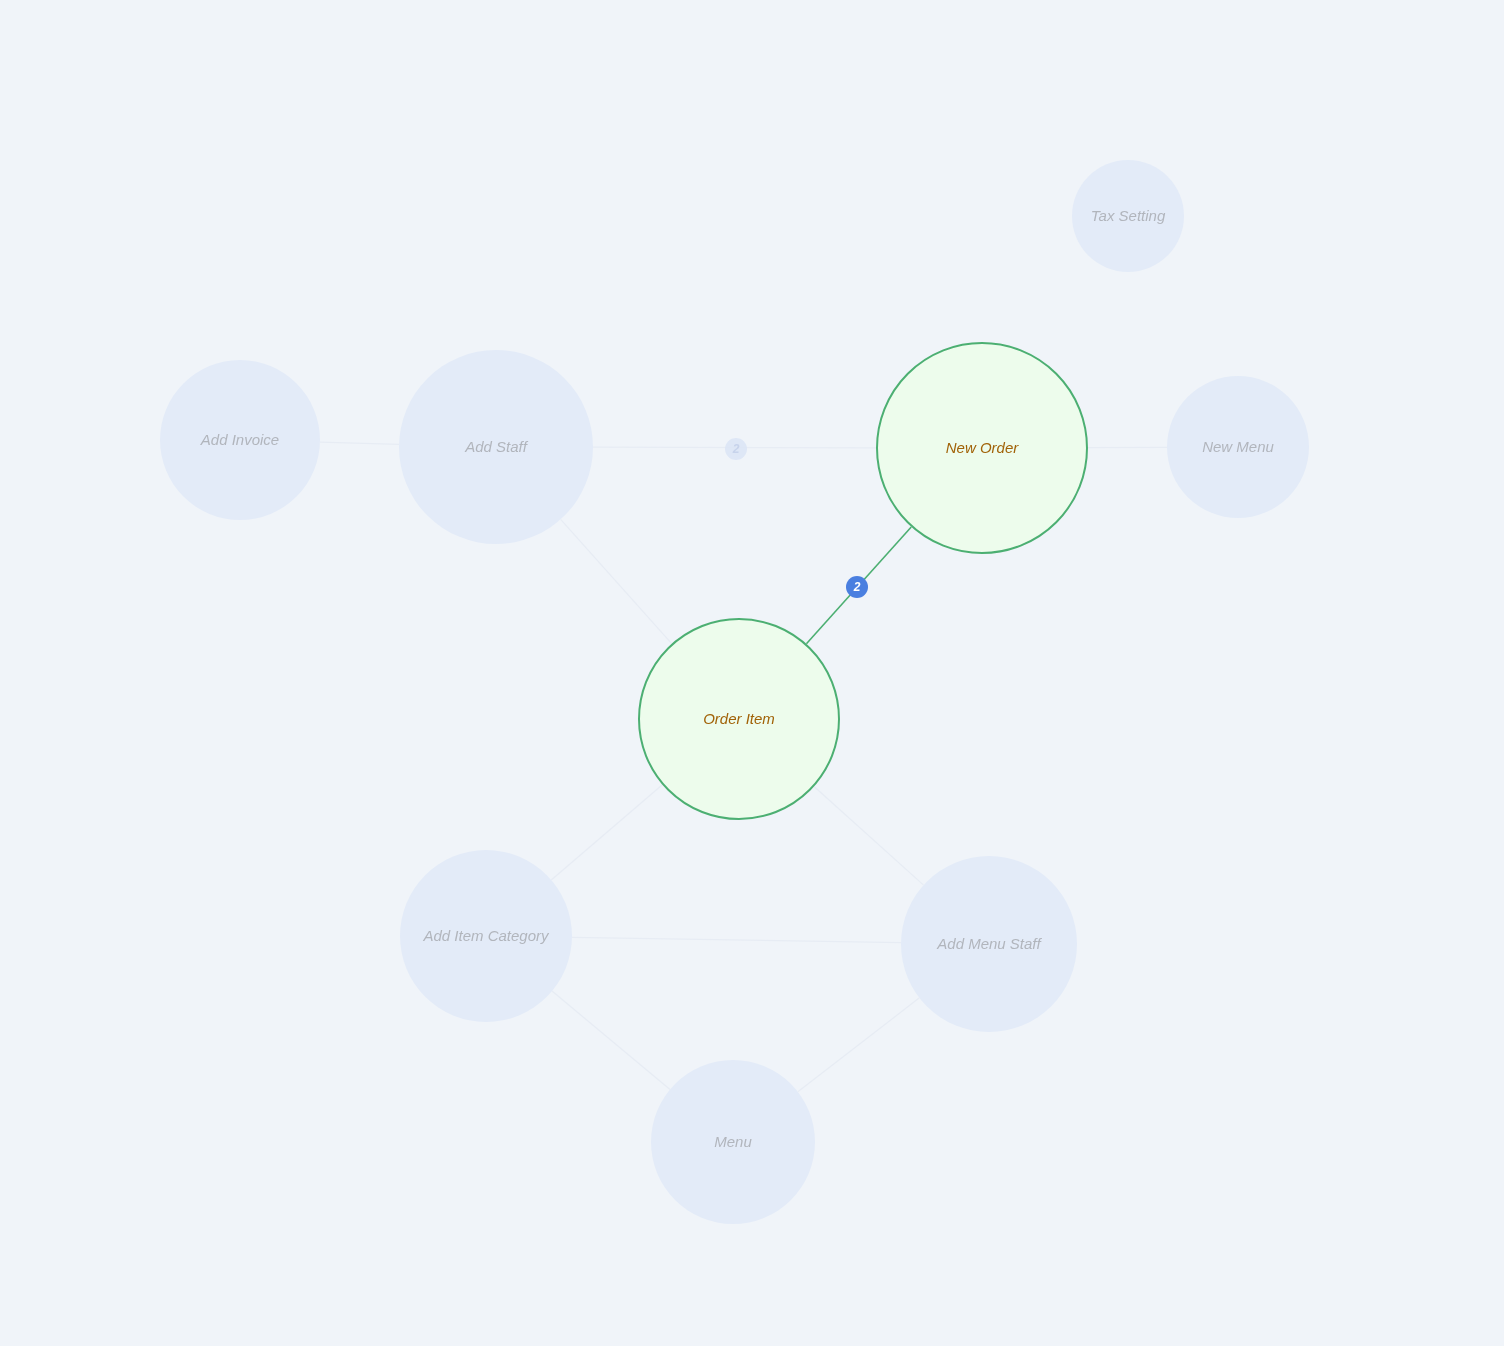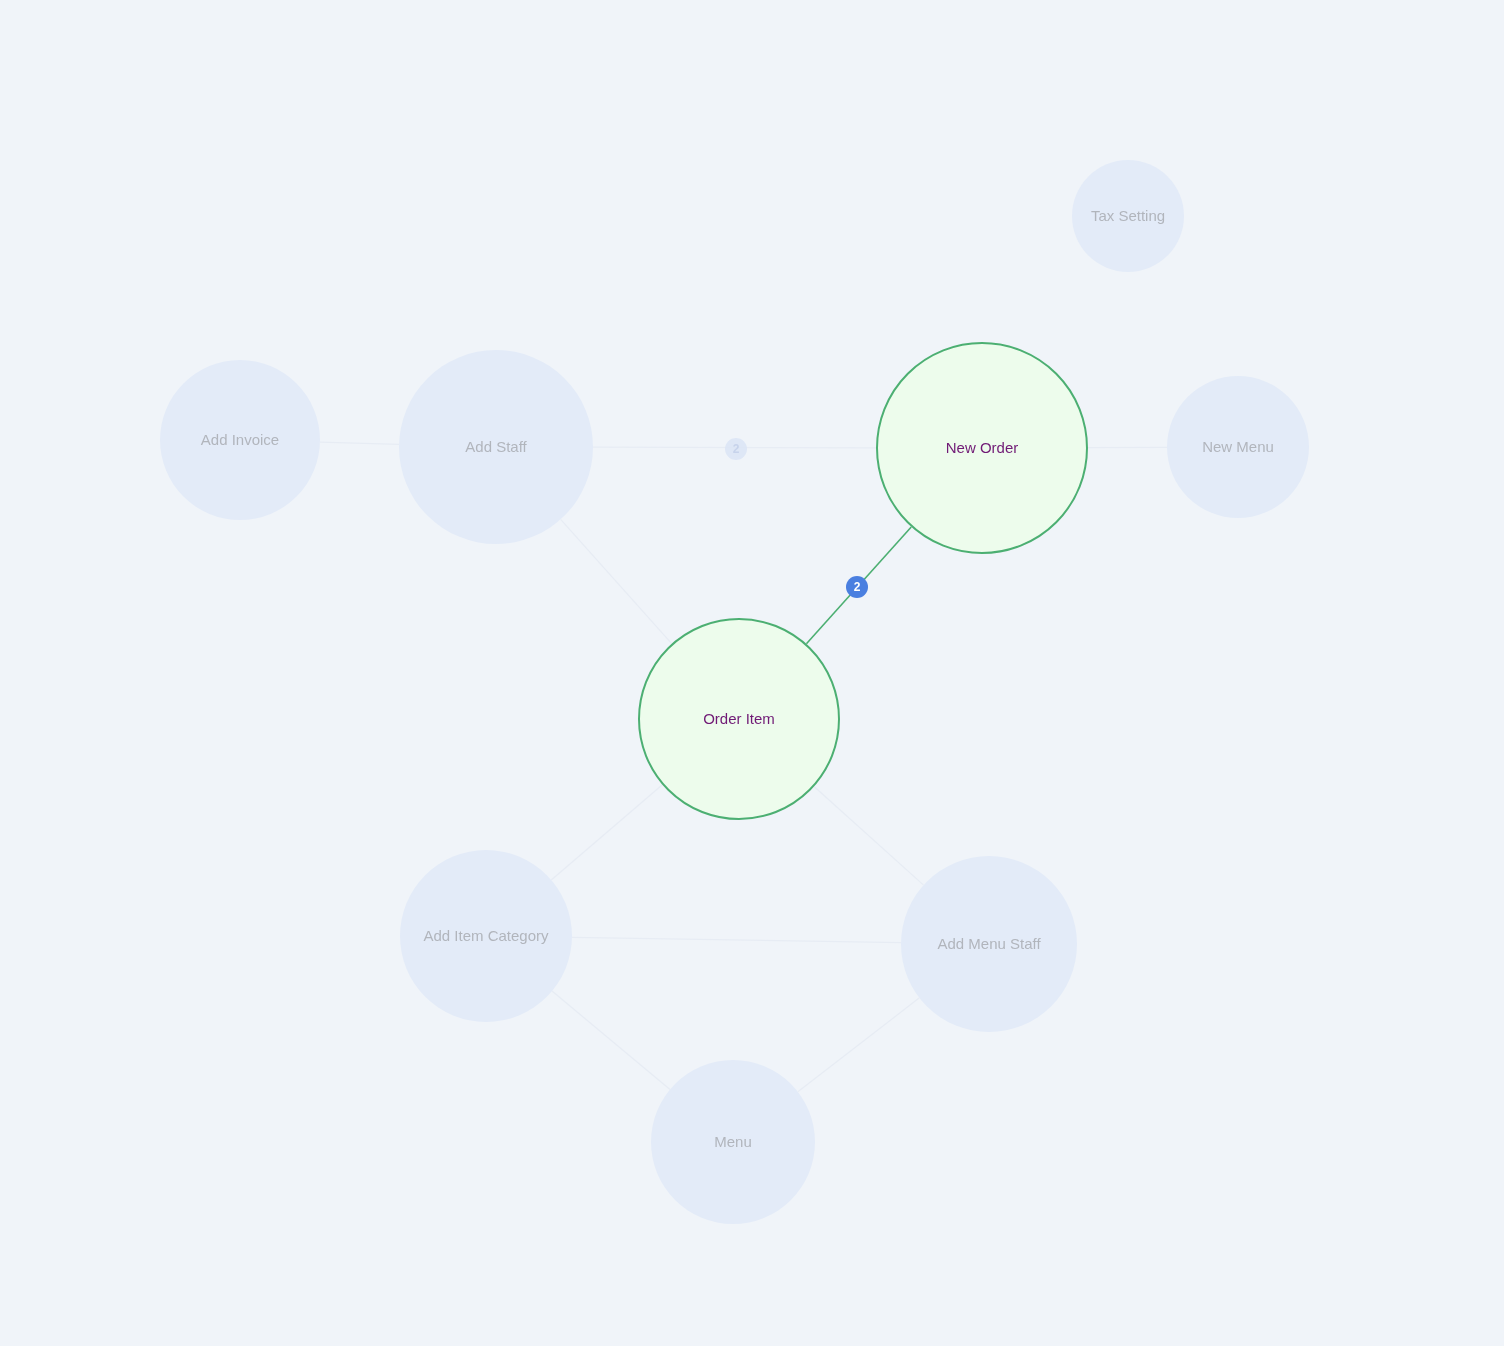--- a/index.html
+++ b/index.html
@@ -12,20 +12,21 @@
     background: #f0f4f9;
     font-family: "Liberation Sans", sans-serif;
     overflow: hidden;
     position: relative;
   }
   #graph-canvas {
     position: absolute;
     inset: 0;
     width: 1504px;
     height: 969px;
+    font-style: italic;
   }
   .graph-svg {
     position: absolute;
     left: 0;
     top: 0;
     width: 1504px;
     height: 1346px;
   }
   .node {
     position: absolute;
@@ -50,21 +51,21 @@
     text-align: center;
     white-space: nowrap;
     pointer-events: none;
     user-select: none;
   }
   .node.dim .node-label {
     color: #a7aab0;
     opacity: 0.82;
   }
   .node.active .node-label {
-    color: #701a75;
+    color: #a16207;
   }
   .edge-badge {
     position: absolute;
     border-radius: 50%;
     display: flex;
     align-items: center;
     justify-content: center;
     font-size: 12px;
     font-weight: 600;
     box-sizing: border-box;

